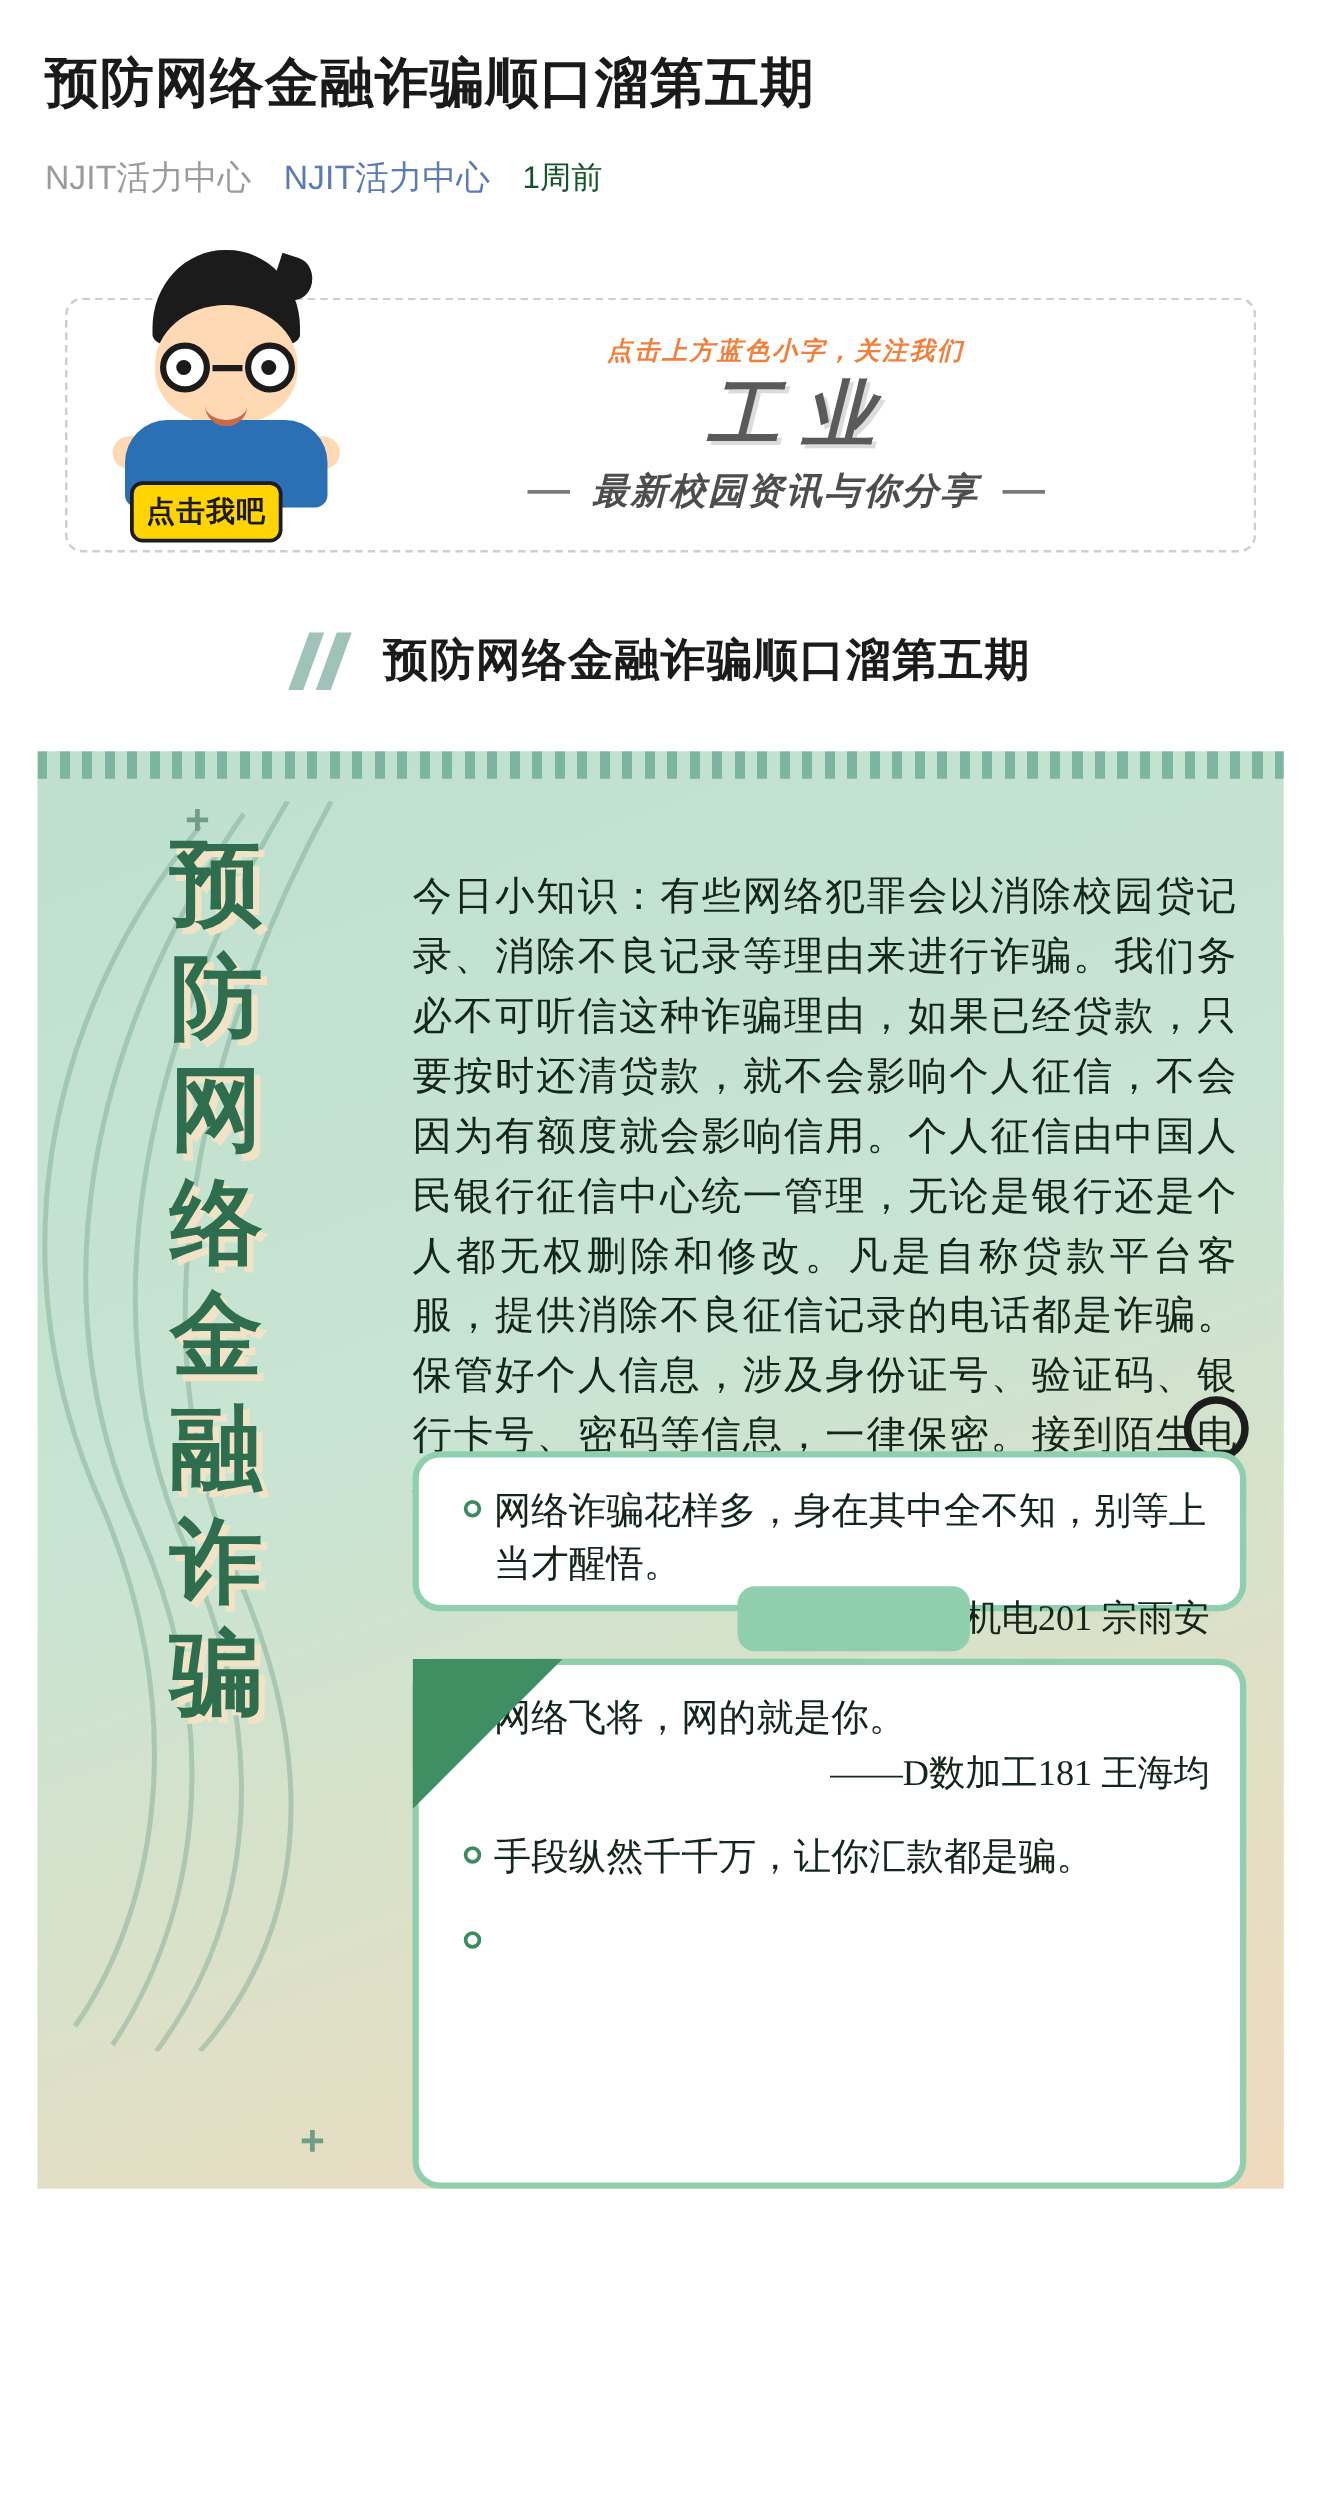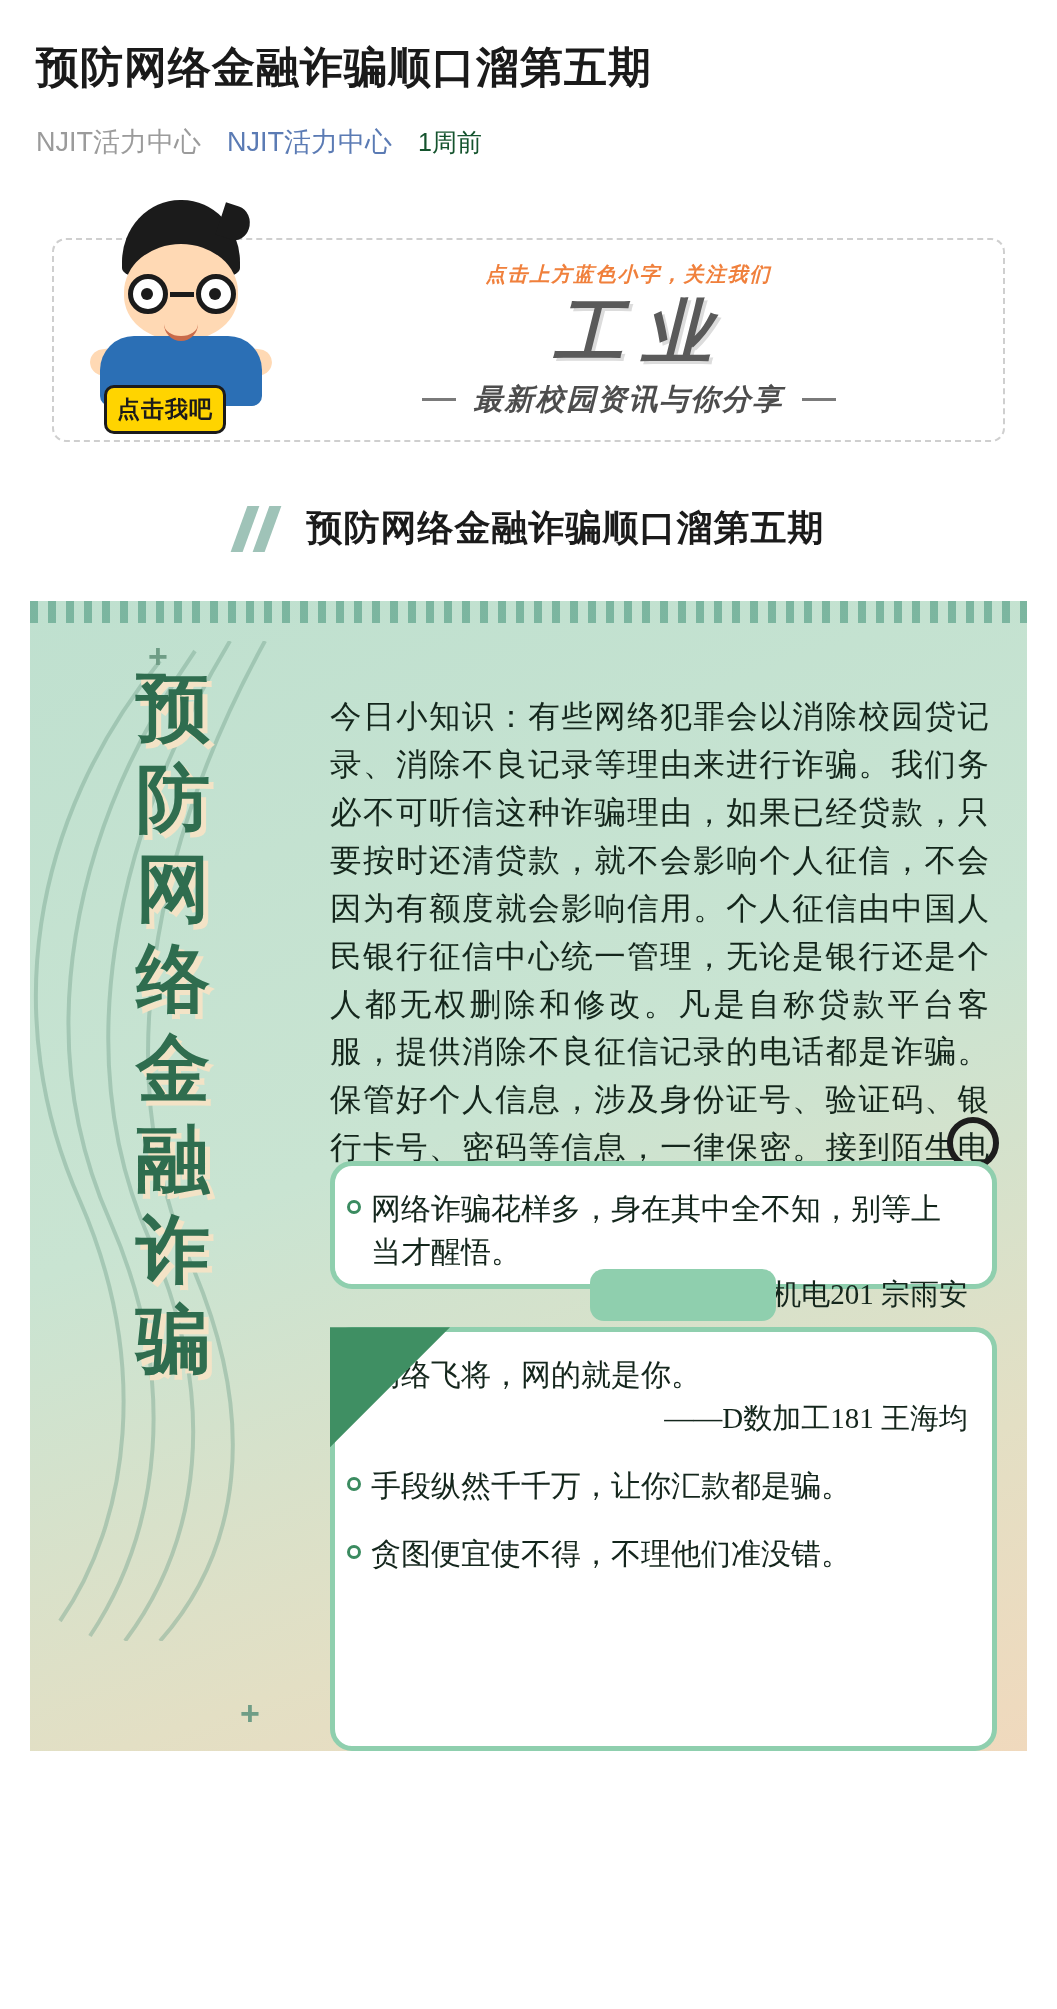--- a/index.html
+++ b/index.html
@@ -66,21 +66,21 @@
     font-style: italic;
   }
   .banner-tip {
     font-size: 20px;
     font-weight: 700;
     color: #f0803c;
     letter-spacing: 2px;
     margin-bottom: 4px;
   }
   .banner-big {
-    font-size: 70px;
+    font-size: 58px;
     font-weight: 700;
     color: #5a5a5a;
     letter-spacing: 18px;
     line-height: 1.05;
     margin: 4px 0 10px 26px;
     text-shadow: 3px 3px 0 #dcdcdc;
   }
   .banner-sub {
     display: flex;
     align-items: center;
@@ -288,21 +288,21 @@
 
   
   .quote-card {
     position: absolute;
     left: 300px;
     right: 30px;
     background: #ffffff;
     border: 5px solid #8fcfae;
     border-radius: 22px;
     box-sizing: border-box;
-    padding: 22px 24px 20px 12px;
+    padding: 22px 24px 20px 36px;
   }
   .card-1 { top: 560px; height: 128px; }
   .card-2 { top: 726px; bottom: 0; }
   .quote-line {
     display: flex;
     align-items: flex-start;
     gap: 10px;
     font-size: 30px;
     line-height: 1.42;
     color: #14261c;
@@ -462,21 +462,20 @@
       </div>
       <div class="quote-group">
         <div class="quote-line">
           <span class="bullet"></span>
           <span>手段纵然千千万，让你汇款都是骗。</span>
         </div>
       </div>
       <div class="quote-group">
         <div class="quote-line">
           <span class="bullet"></span>
-          <span>贪图便宜使不得，不理他们准没错。</span>
         </div>
       </div>
     </div>
 
     <div class="deco-ribbon"></div>
   </div>
 
 </div>
 
 </body></html>

